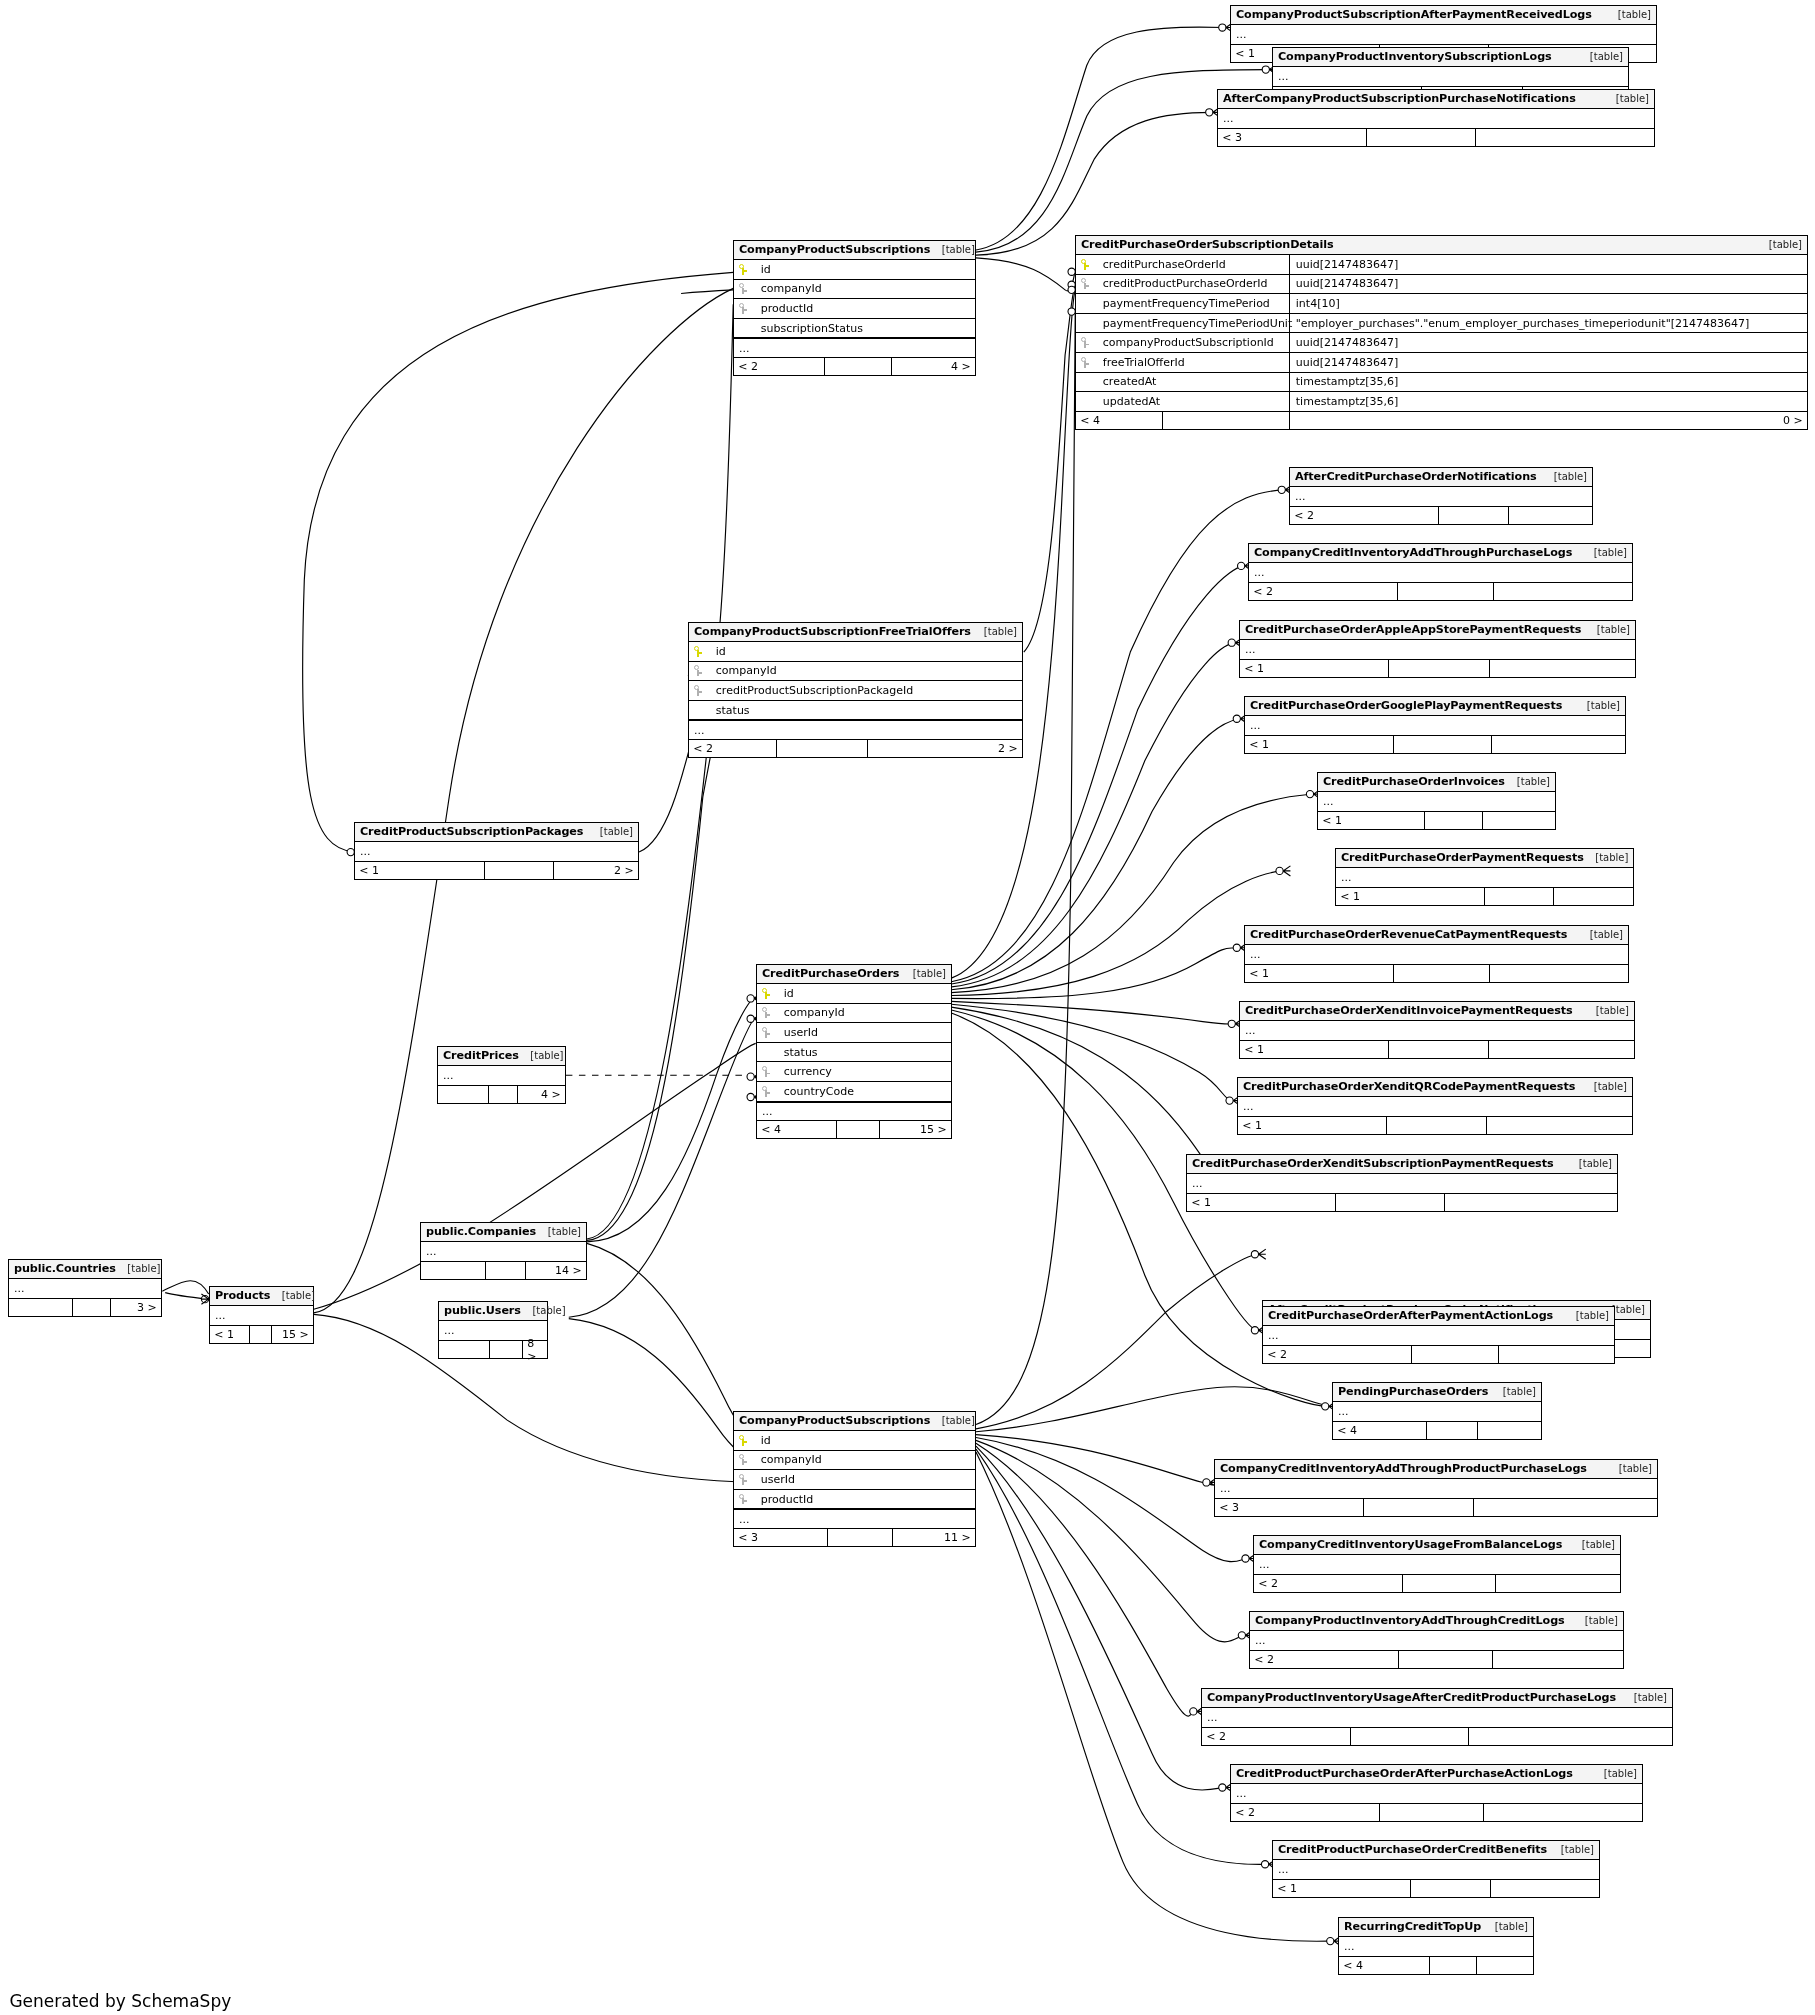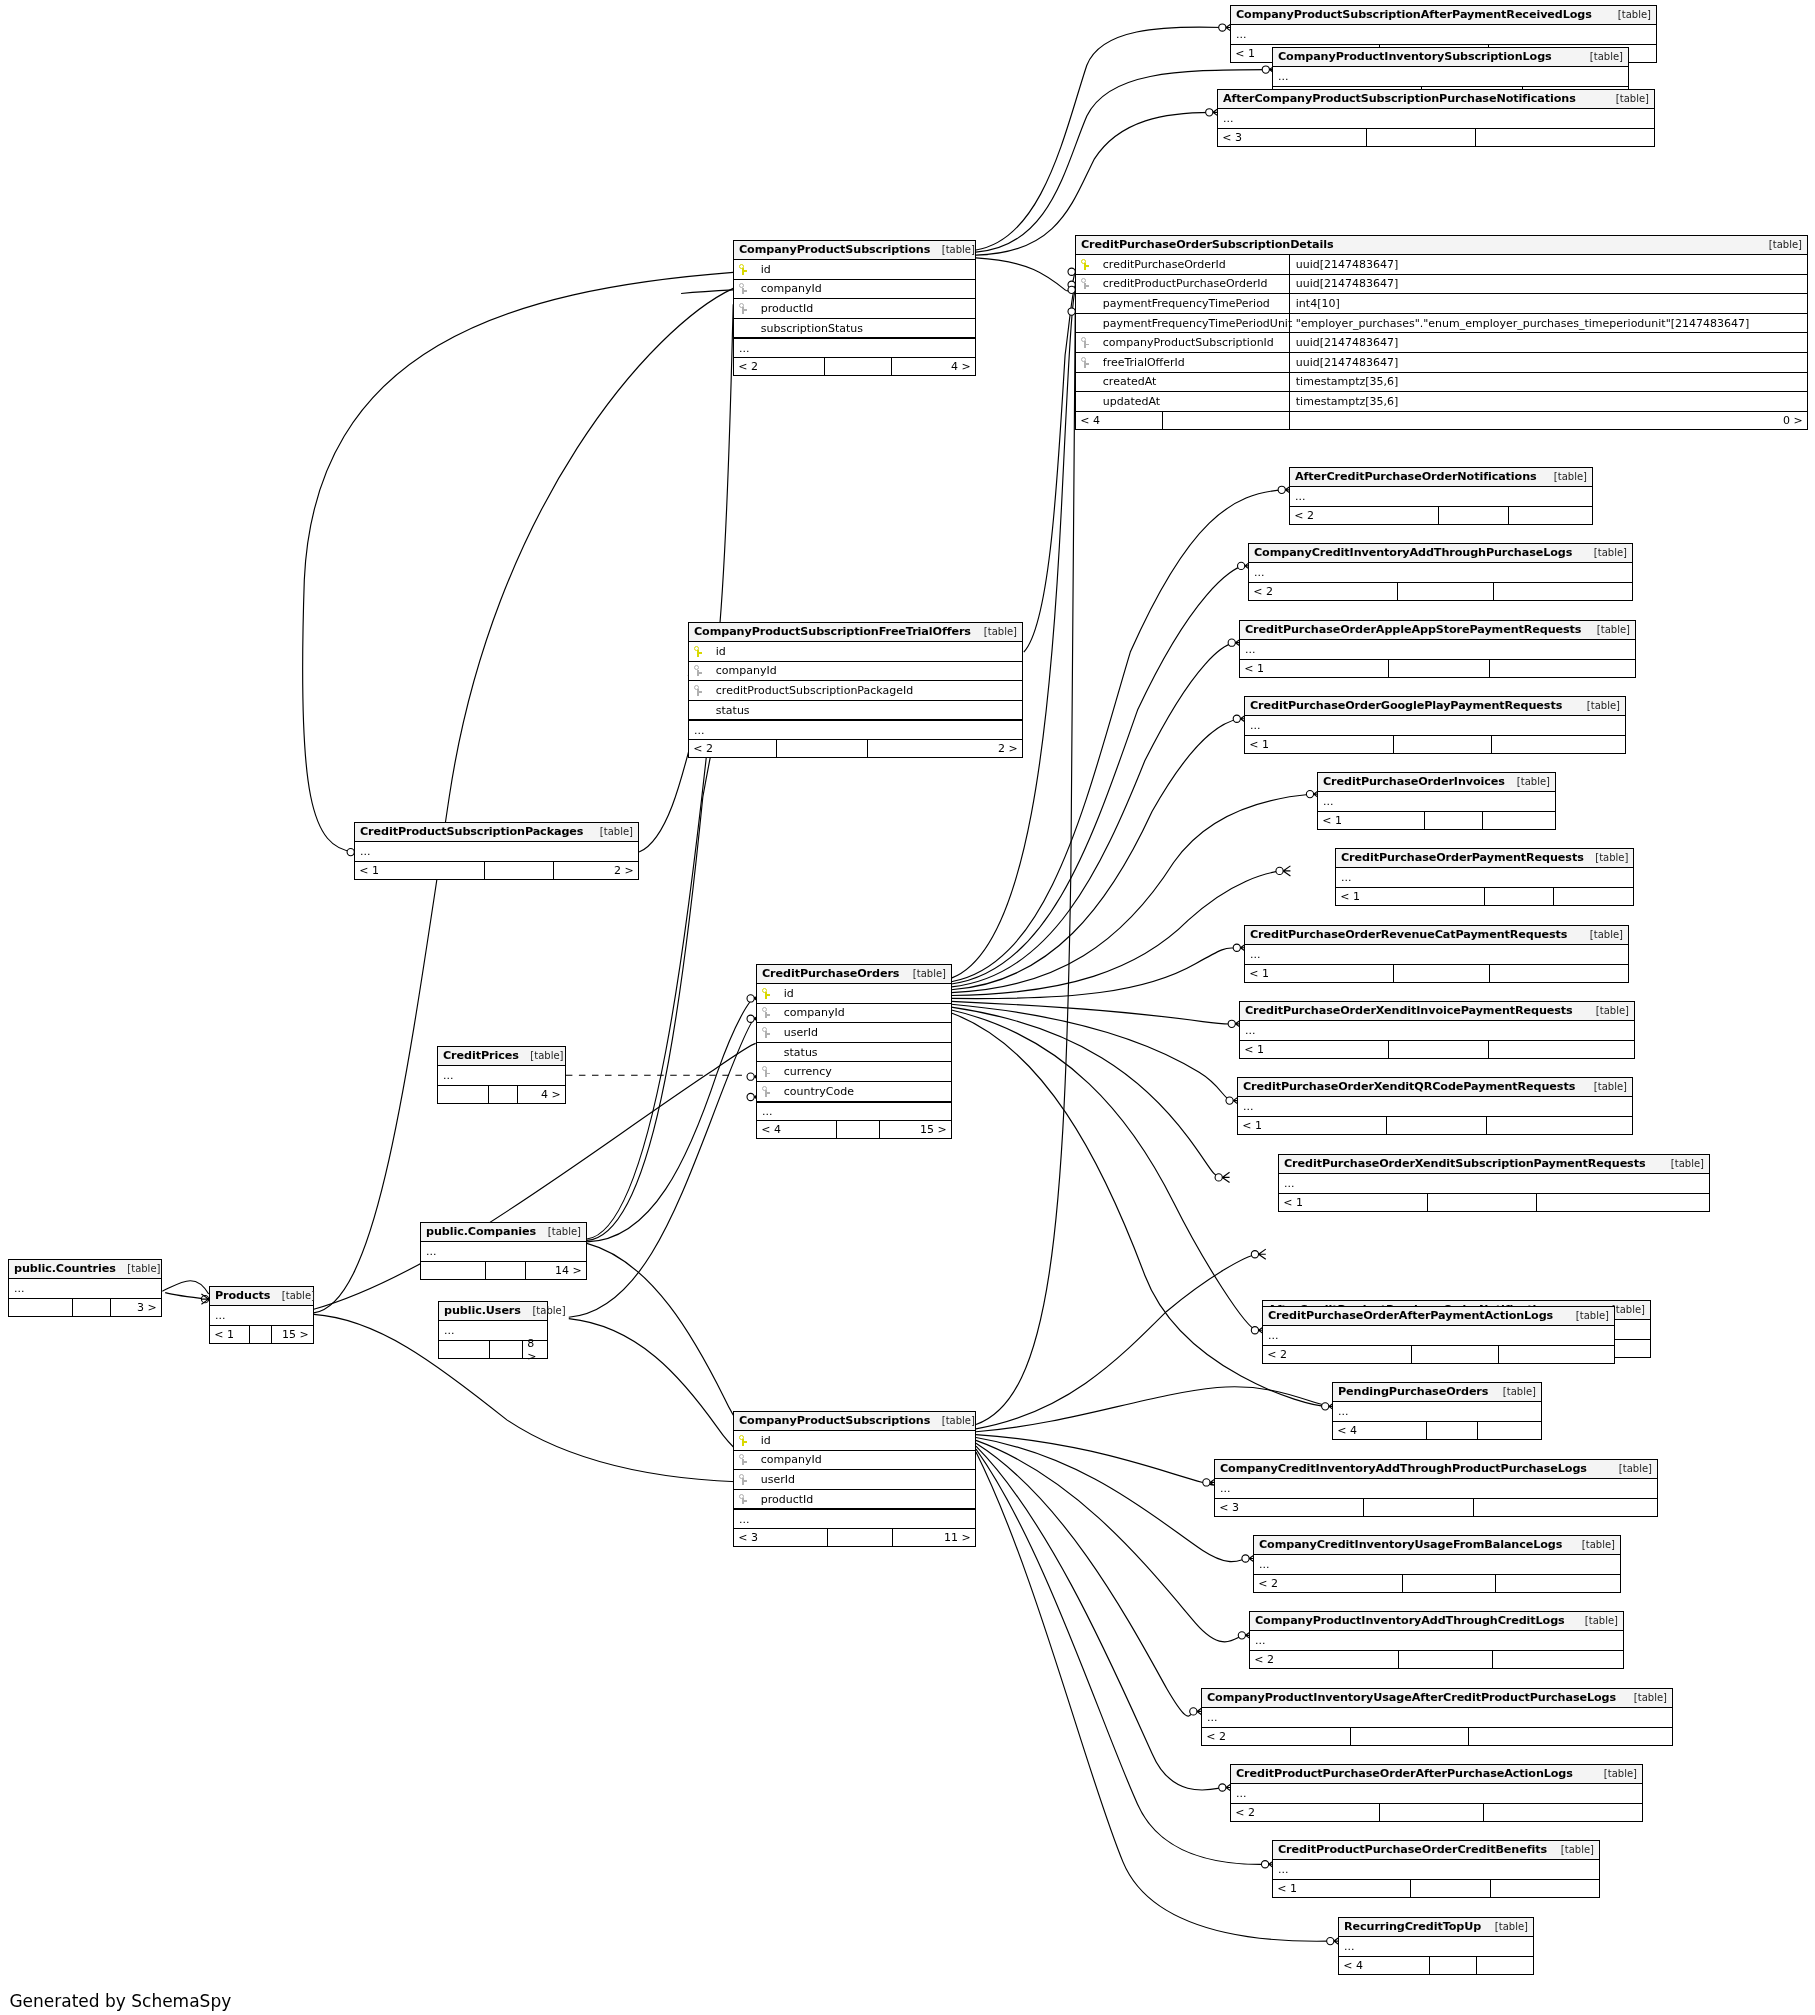--- a/index.html
+++ b/index.html
@@ -670,21 +670,21 @@
         <span class="tname">CreditPurchaseOrderXenditQRCodePaymentRequests</span>
         <span class="ttype">[table]</span>
       </div>
       <div class="ellipsis-only">...</div>
       <div class="foot">
         <span class="fc l" style="width:149px">&lt; 1</span>
         <span class="fc l" style="width:100px"></span>
         <span class="fc r" style="flex:1"></span>
       </div>
     </div>
-    <div class="tbl" style="left: 1278px; top: 1154px; width: 432px;">
+    <div class="tbl" style="left: 1186px; top: 1154px; width: 432px;">
       <div class="hdr">
         <span class="tname">CreditPurchaseOrderXenditSubscriptionPaymentRequests</span>
         <span class="ttype">[table]</span>
       </div>
       <div class="ellipsis-only">...</div>
       <div class="foot">
         <span class="fc l" style="width:149px">&lt; 1</span>
         <span class="fc l" style="width:109px"></span>
         <span class="fc r" style="flex:1"></span>
       </div>

